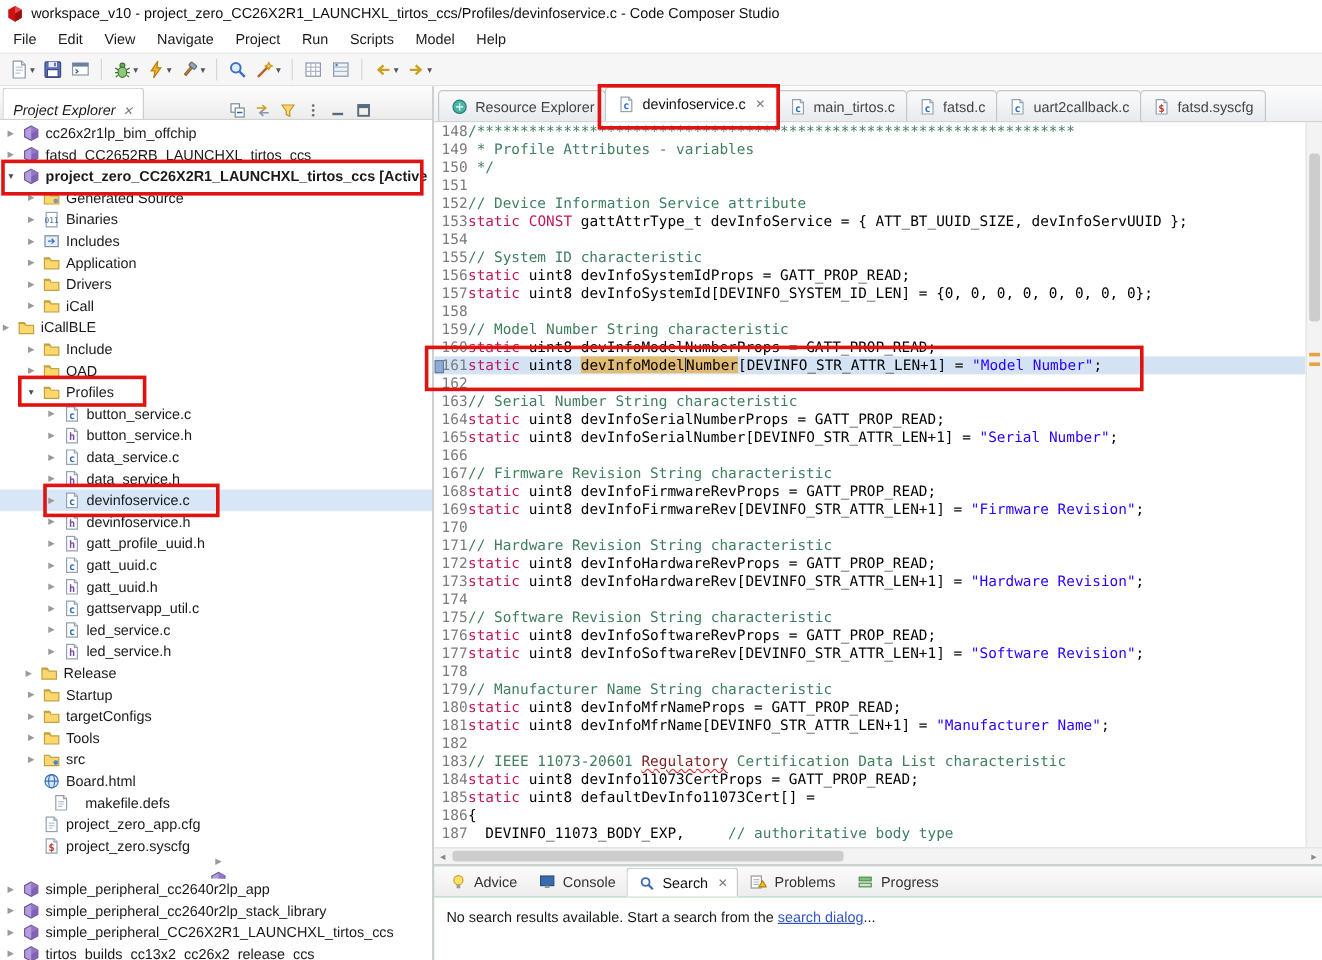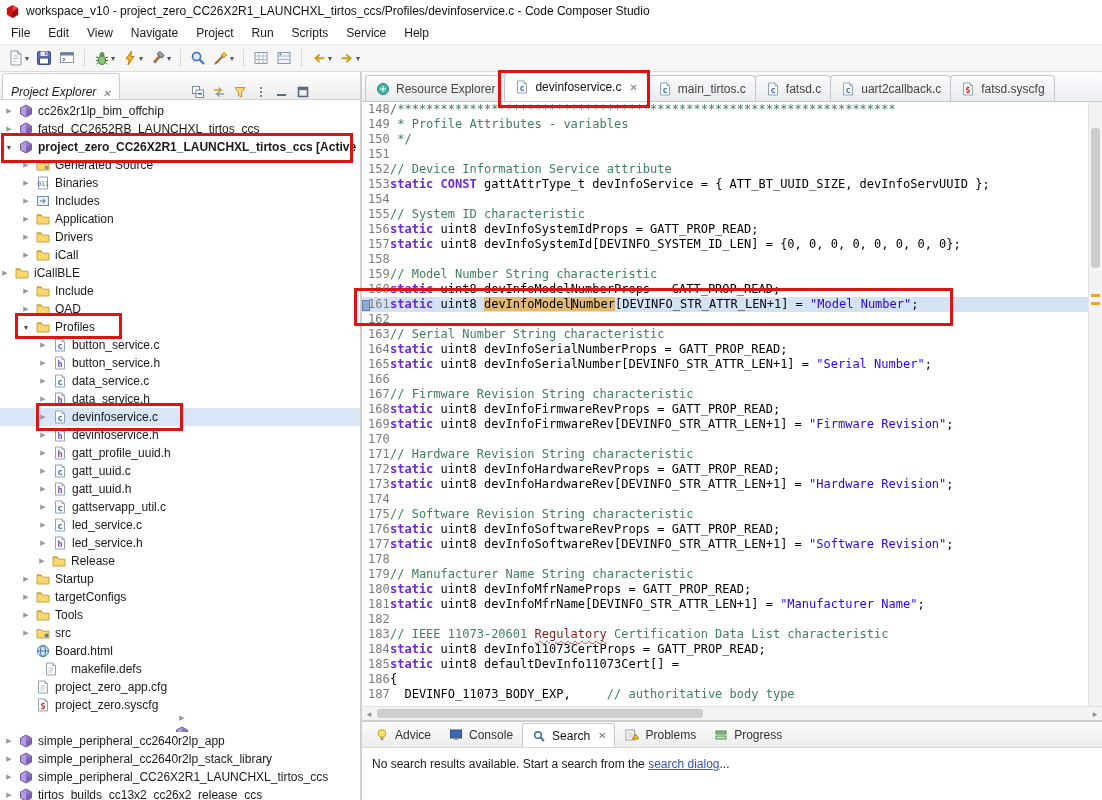--- a/index.html
+++ b/index.html
@@ -54,21 +54,21 @@
 
   .code-zone { flex:1; display:flex; min-height:0; position:relative; }
   .code { flex:1; overflow:hidden; font-family:"DejaVu Sans Mono", monospace; font-size:12px; background:#fff; }
   .code-line { height:15px; line-height:15px; display:flex; }
   .code-line.cur-line { background:#d4e3f4; }
   .lmark { width:6px; flex:none; position:relative; }
   .cur-line .lmark::after { content:""; position:absolute; left:0; top:3px; width:6px; height:9px;
                             background:#8fabd0; border:1px solid #5b7fae; }
   .lnum { width:22px; flex:none; text-align:right; padding-right:6px; color:#7b7b7b; }
   .lcontent { white-space:pre; }
-  .tk-k { color:#6d28d9; font-weight:bold; }
+  .tk-k { color:#be185d; font-weight:normal; }
   .tk-p { color:#000; }
   .tk-c { color:#3f7f5f; }
   .tk-s { color:#2a00ff; }
   .tk-h { color:#000; background:#e2bb72; }
   .tk-w { color:#7f1d1d; text-decoration:underline wavy #e03030 1px; text-underline-offset:2px; }
   .caret { display:inline-block; width:1px; height:12px; background:#000; vertical-align:-2px; }
 
   .vscroll { width:14px; flex:none; background:#f3f3f3; border-left:1px solid #e2e2e2; position:relative; }
   .vthumb { position:absolute; left:2px; right:2px; top:26px; height:140px; background:#cdcdcd; border-radius:3px; }
   .rmark { position:absolute; right:2px; width:9px; height:3px; background:#e8a33d; }
@@ -107,21 +107,21 @@
 </div>
 
 <div class="menubar">
     <span class="menu-item">File</span>
     <span class="menu-item">Edit</span>
     <span class="menu-item">View</span>
     <span class="menu-item">Navigate</span>
     <span class="menu-item">Project</span>
     <span class="menu-item">Run</span>
     <span class="menu-item">Scripts</span>
-    <span class="menu-item">Service</span>
+    <span class="menu-item">Model</span>
     <span class="menu-item">Help</span>
   </div>
 
 <div class="toolbar">
     <div class="tbtn">
       <span class="tico">
         <svg width="16" height="16" viewBox="0 0 16 16">
           <path d="M3 1h7l3 3v11H3z" fill="#fff" stroke="#8a97a8"></path>
           <path d="M10 1v3h3" fill="#dfe5ee" stroke="#8a97a8"></path>
           <path d="M5 6h6M5 8.5h6M5 11h4" stroke="#b9c2cf"></path>
@@ -539,21 +539,21 @@
           <span class="arrow">▶</span>
           <span class="ticon">
             <svg width="14" height="14" viewBox="0 0 14 14">
               <path d="M2.5 1h6.5l2.5 2.5V13H2.5z" fill="#fff" stroke="#93a1b1"></path>
               <path d="M9 1v2.5h2.5" fill="#e4eaf2" stroke="#93a1b1"></path>
               <text x="7" y="11" font-size="8.5" font-weight="bold" text-anchor="middle" fill="#7a4aa8" font-family="DejaVu Sans Mono, monospace">h</text>
             </svg>
           </span>
           <span class="tlabel">led_service.h</span>
         </div>
-        <div class="trow" style="padding-left: 37px;">
+        <div class="trow" style="padding-left: 19px;">
           <span class="arrow">▶</span>
           <span class="ticon">
             <svg width="14" height="14" viewBox="0 0 14 14">
               <path d="M1 3.5h4.2l1.3 1.7H13V12H1z" fill="#fbd86e" stroke="#c2a23e"></path>
               <path d="M1 3.5v-.7h4.2l.7.9z" fill="#fde9a8" stroke="#c2a23e"></path>
             </svg>
           </span>
           <span class="tlabel">Release</span>
         </div>
         <div class="trow" style="padding-left: 21px;">

